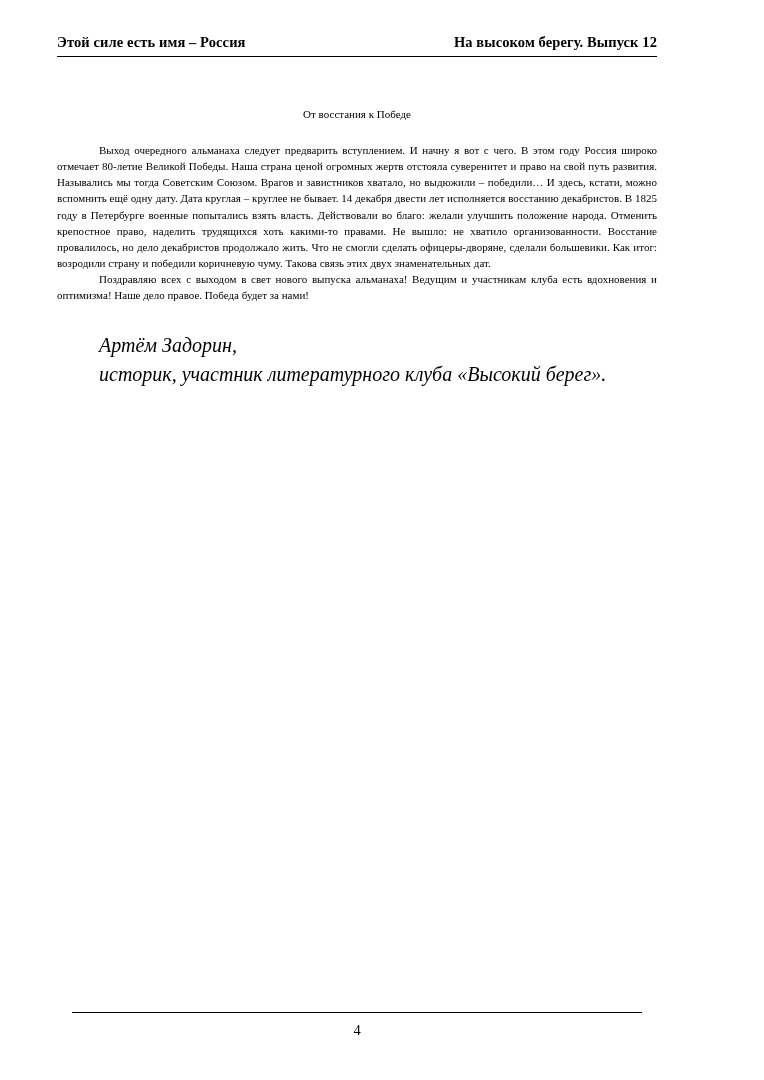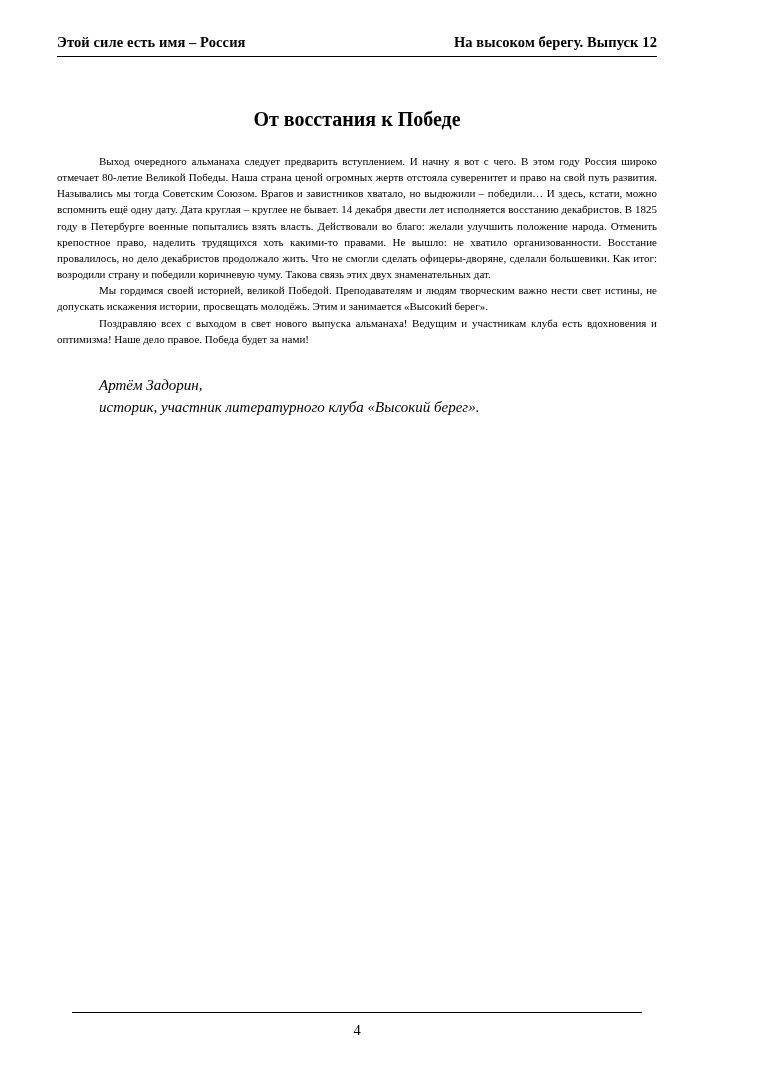--- a/index.html
+++ b/index.html
@@ -49,22 +49,22 @@
   }
   .header-rule {
     border-bottom: 1.3px solid #000;
     width: 600px;
     margin-top: 1px;
   }
 
   
   .article-title {
     text-align: center;
-    font-weight: bold;
-    font-size: 20px;
+    font-weight: normal;
+    font-size: 11px;
     margin-top: 51px;
   }
 
   
   .body-text {
     margin-top: 22px;
     font-size: 11px;
     line-height: 1.47;
   }
   .body-text p {
@@ -73,21 +73,21 @@
     text-indent: 42px;
     hyphens: none;
   }
   .body-text p + p {
     margin-top: 0;
   }
 
   .signature {
     margin-top: 27px;
     font-style: italic;
-    font-size: 15px;
+    font-size: 20px;
     line-height: 1.47;
     padding-left: 42px;
   }
   .signature div {
     text-align: left;
   }
 
   
   .footer {
     position: absolute;
@@ -116,21 +116,20 @@
     <div class="running-header">
       <span class="left">Этой силе есть имя – Россия</span>
       <span class="right">На высоком берегу. Выпуск 12</span>
     </div>
     <div class="header-rule"></div>
 
     <div class="article-title">От восстания к Победе</div>
 
     <div class="body-text">
       <p>Выход очередного альманаха следует предварить вступлением. И начну я вот с чего. В этом году Россия широко отмечает 80-летие Великой Победы. Наша страна ценой огромных жертв отстояла суверенитет и право на свой путь развития. Назывались мы тогда Советским Союзом. Врагов и завистников хватало, но выдюжили – победили… И здесь, кстати, можно вспомнить ещё одну дату. Дата круглая – круглее не бывает. 14 декабря двести лет исполняется восстанию декабристов. В 1825 году в Петербурге военные попытались взять власть. Действовали во благо: желали улучшить положение народа. Отменить крепостное право, наделить трудящихся хоть какими-то правами. Не вышло: не хватило организованности. Восстание провалилось, но дело декабристов продолжало жить. Что не смогли сделать офицеры-дворяне, сделали большевики. Как итог: возродили страну и победили коричневую чуму. Такова связь этих двух знаменательных дат.</p>
-      <p>Мы гордимся своей историей, великой Победой. Преподавателям и людям творческим важно нести свет истины, не допускать искажения истории, просвещать молодёжь. Этим и занимается «Высокий берег».</p>
       <p>Поздравляю всех с выходом в свет нового выпуска альманаха! Ведущим и участникам клуба есть вдохновения и оптимизма! Наше дело правое. Победа будет за нами!</p>
     </div>
 
     <div class="signature">
       <div>Артём Задорин,</div>
       <div>историк, участник литературного клуба «Высокий берег».</div>
     </div>
 
   </div>
 

